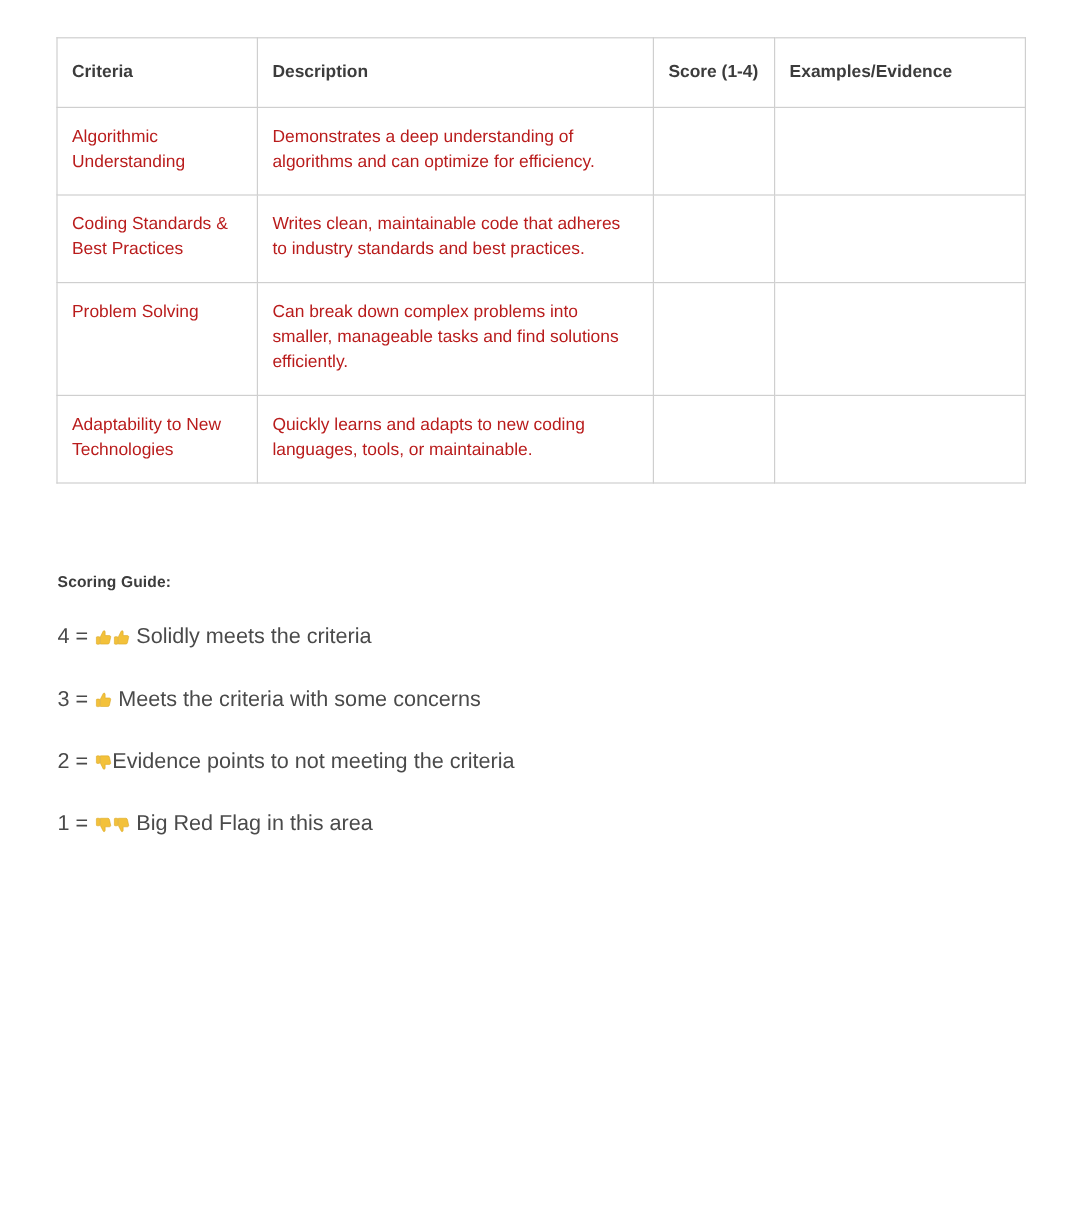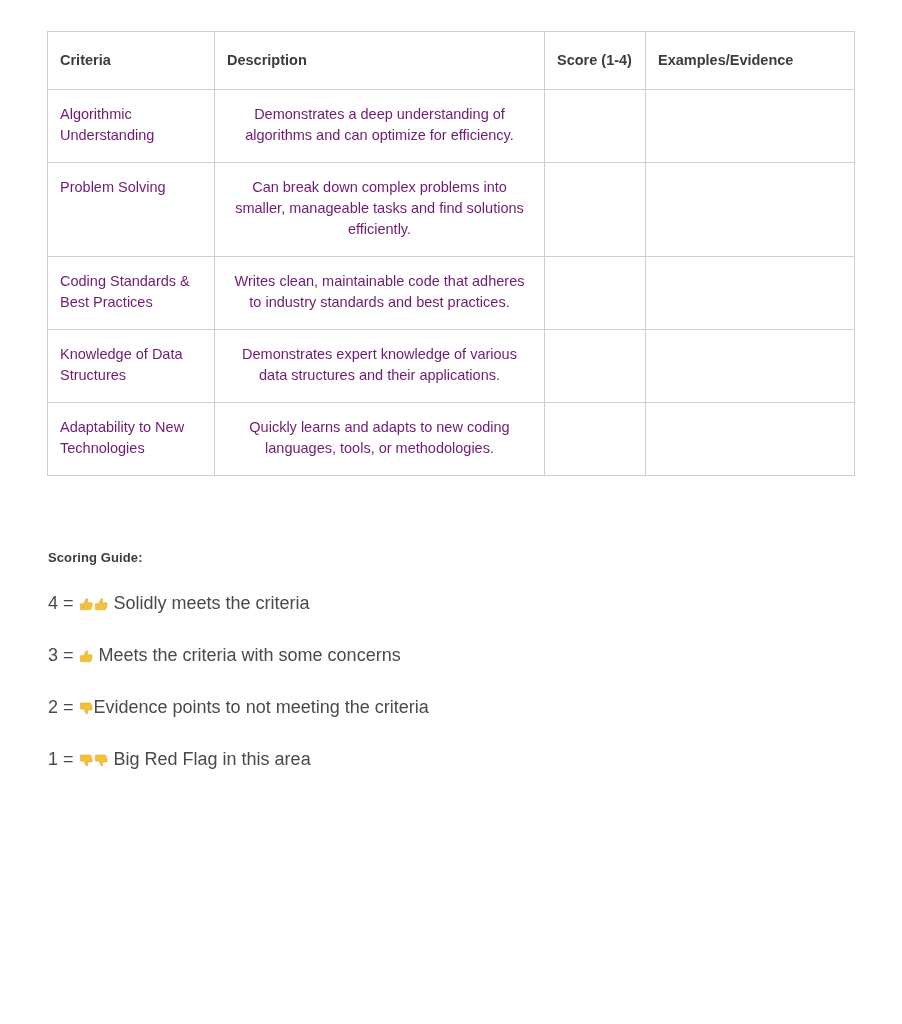--- a/index.html
+++ b/index.html
@@ -26,38 +26,38 @@
     width: 807px;
     table-layout: fixed;
   }
   table.rubric th,
   table.rubric td {
     border: 1px solid #cfcfcf;
     vertical-align: top;
     padding: 14px 12px 16px 12px;
     font-size: 14.5px;
     line-height: 21px;
-    color: #701a75;
+    color: #b91c1c;
   }
   table.rubric th {
     font-weight: bold;
     color: #3c3c3c;
     padding-top: 18px;
     padding-bottom: 18px;
     text-align: left;
     font-size: 14.5px;
   }
   col.c-criteria { width: 167px; }
   col.c-description { width: 330px; }
   col.c-score { width: 101px; }
   col.c-examples { width: 209px; }
 
   th.criteria-h, td.criteria-c { padding-left: 13px; }
   td.criteria-c { color: #4c4c4c; }
-  td.description-c { color: #4a4a4a; text-align: center; }
+  td.description-c { color: #4a4a4a; }
   td.score-c, td.examples-c { }
 
   .scoring-section {
     margin-top: 74px;
     padding-left: 1px;
   }
   .scoring-title {
     font-size: 13px;
     font-weight: bold;
     color: #3c3c3c;
@@ -100,40 +100,34 @@
       </tr>
     </thead>
     <tbody>
       <tr>
         <td class="criteria-c">Algorithmic Understanding</td>
         <td class="description-c">Demonstrates a deep understanding of algorithms and can optimize for efficiency.</td>
         <td class="score-c"></td>
         <td class="examples-c"></td>
       </tr>
       <tr>
+        <td class="criteria-c">Coding Standards &amp; Best Practices</td>
+        <td class="description-c">Writes clean, maintainable code that adheres to industry standards and best practices.</td>
+        <td class="score-c"></td>
+        <td class="examples-c"></td>
+      </tr>
+      <tr>
         <td class="criteria-c">Problem Solving</td>
         <td class="description-c">Can break down complex problems into smaller, manageable tasks and find solutions efficiently.</td>
         <td class="score-c"></td>
         <td class="examples-c"></td>
       </tr>
       <tr>
-        <td class="criteria-c">Coding Standards &amp; Best Practices</td>
-        <td class="description-c">Writes clean, maintainable code that adheres to industry standards and best practices.</td>
-        <td class="score-c"></td>
-        <td class="examples-c"></td>
-      </tr>
-      <tr>
-        <td class="criteria-c">Knowledge of Data Structures</td>
-        <td class="description-c">Demonstrates expert knowledge of various data structures and their applications.</td>
-        <td class="score-c"></td>
-        <td class="examples-c"></td>
-      </tr>
-      <tr>
         <td class="criteria-c">Adaptability to New Technologies</td>
-        <td class="description-c">Quickly learns and adapts to new coding languages, tools, or methodologies.</td>
+        <td class="description-c">Quickly learns and adapts to new coding languages, tools, or maintainable.</td>
         <td class="score-c"></td>
         <td class="examples-c"></td>
       </tr>
     </tbody>
   </table>
 
   <div class="scoring-section">
     <div class="scoring-title">Scoring Guide:</div>
 
     <div class="scoring-line">

